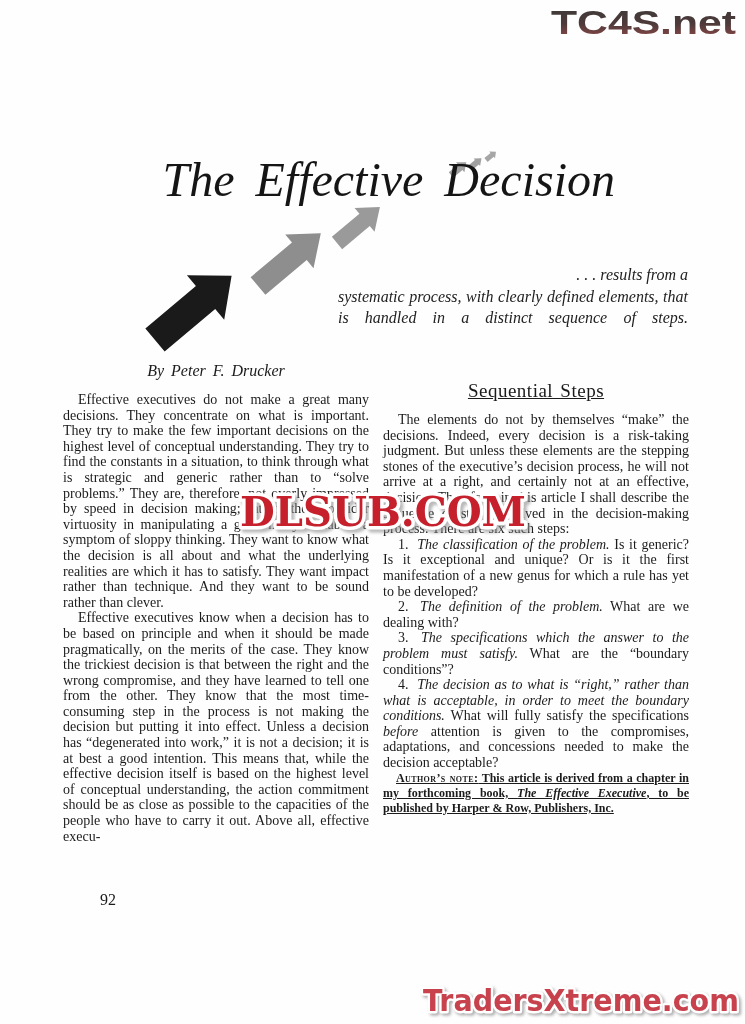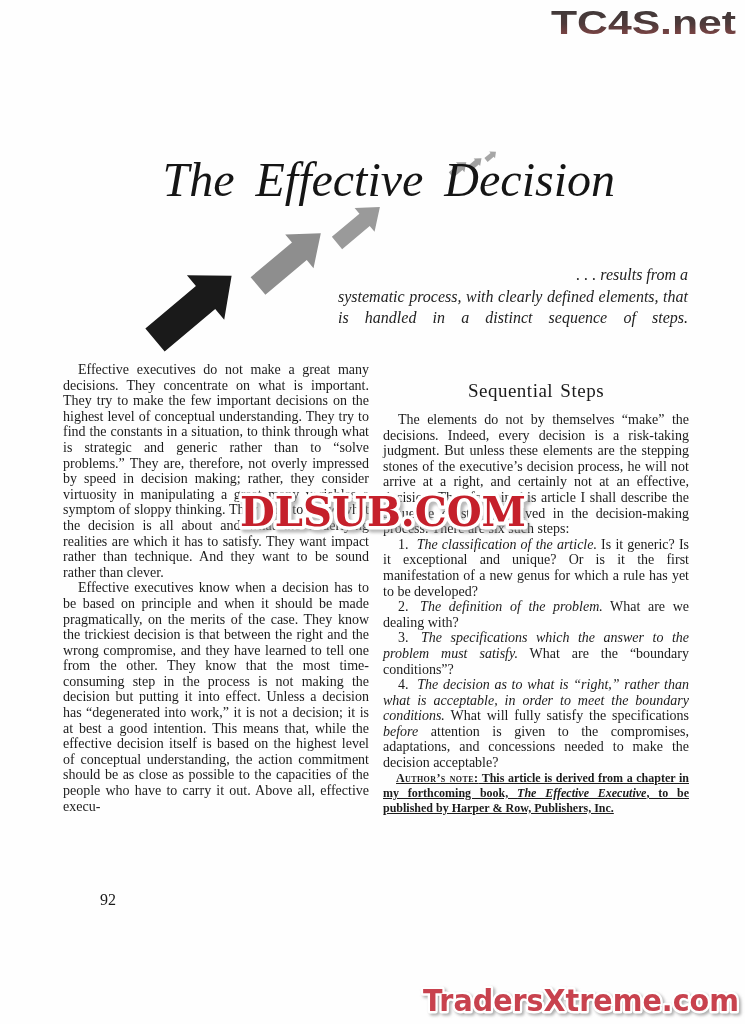--- a/index.html
+++ b/index.html
@@ -29,21 +29,21 @@
   .col-left{left:63px;}
   .col-right{left:383px;}
   .byline{
     text-align:center; font-style:italic; font-size:16px; line-height:17px;
     margin:0 0 13px 0; word-spacing:3px;
   }
   .col p{margin:0;}
   p.indent{text-indent:15px;}
   .sec-heading{
     text-align:center; font-size:19px; line-height:22px; letter-spacing:.5px;
-    margin:18px 0 10px 0; font-weight:normal; word-spacing:2px;
+    margin:18px 0 10px 0; font-weight:normal; word-spacing:2px;text-decoration:underline;
   }
   .step{margin-top:8px; text-indent:15px;}
   .step .step-num{margin-right:4px;}
   .step .step-lead{font-style:italic;}
   .note{
     margin-top:12px; font-size:12px; line-height:15px; font-weight:bold;
     text-indent:13px;
     text-decoration:underline;
   }
   .note .note-label{font-variant:small-caps; letter-spacing:.4px;}
@@ -85,32 +85,33 @@
     <path d="M0,-2.5 H8 V-4.5 L13,0 L8,4.5 V2.5 H0 Z" transform="translate(486,160) rotate(-40)" fill="#a6a6a6"></path>
   </svg>
 
   <div class="title">The Effective Decision</div>
   <div class="subtitle">
     <span class="l1">. . . results from a</span>
     <span class="rest">systematic process, with clearly defined elements, that is handled in a distinct sequence of steps.</span>
   </div>
 
   <div class="col col-left">
+    <div class="byline">By Peter F. Drucker</div>
     <p class="indent">Effective executives do not make a great many decisions. They concentrate on what is important. They try to make the few important decisions on the highest level of conceptual understanding. They try to find the constants in a situation, to think through what is strategic and generic rather than to “solve problems.” They are, therefore, not overly impressed by speed in decision making; rather, they consider virtuosity in manipulating a great many variables a symptom of sloppy thinking. They want to know what the decision is all about and what the underlying realities are which it has to satisfy. They want impact rather than technique. And they want to be sound rather than clever.</p>
     <p class="indent">Effective executives know when a decision has to be based on principle and when it should be made pragmatically, on the merits of the case. They know the trickiest decision is that between the right and the wrong compromise, and they have learned to tell one from the other. They know that the most time-consuming step in the process is not making the decision but putting it into effect. Unless a decision has “degenerated into work,” it is not a decision; it is at best a good intention. This means that, while the effective decision itself is based on the highest level of conceptual understanding, the action commitment should be as close as possible to the capacities of the people who have to carry it out. Above all, effective execu-</p>
   </div>
   <div class="page-number">92</div>
 
   <div class="col col-right">
     <h2 class="sec-heading">Sequential Steps</h2>
     <p class="indent">The elements do not by themselves “make” the decisions. Indeed, every decision is a risk-taking judgment. But unless these elements are the stepping stones of the executive’s decision process, he will not arrive at a right, and certainly not at an effective, decision. Therefore, in this article I shall describe the sequence of steps involved in the decision-making process. There are six such steps:</p>
 
     <p class="step">
       <span class="step-num">1.</span>
-      <span class="step-lead">The classification of the article.</span><span> Is it generic? Is it exceptional and unique? Or is it the first manifestation of a new genus for which a rule has yet to be developed?</span><i></i><span></span>
+      <span class="step-lead">The classification of the problem.</span><span> Is it generic? Is it exceptional and unique? Or is it the first manifestation of a new genus for which a rule has yet to be developed?</span><i></i><span></span>
     </p>
     <p class="step">
       <span class="step-num">2.</span>
       <span class="step-lead">The definition of the problem.</span><span> What are we dealing with?</span><i></i><span></span>
     </p>
     <p class="step">
       <span class="step-num">3.</span>
       <span class="step-lead">The specifications which the answer to the problem must satisfy.</span><span> What are the “boundary conditions”?</span><i></i><span></span>
     </p>
     <p class="step">

